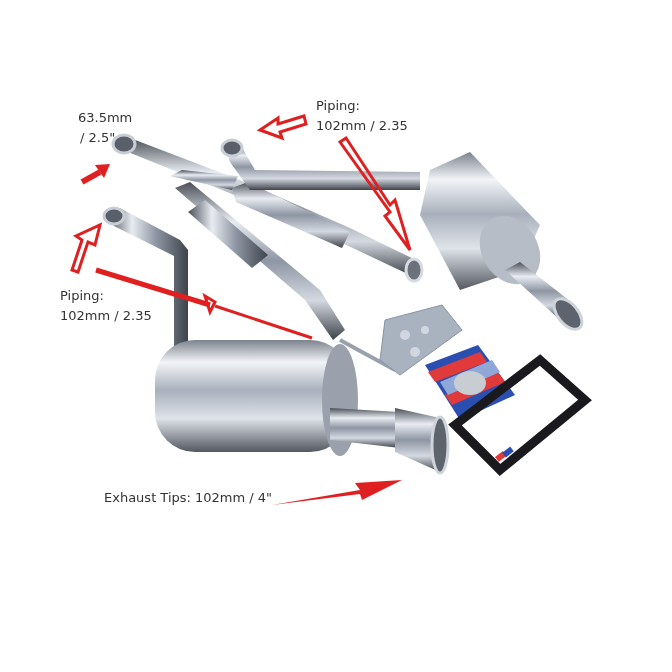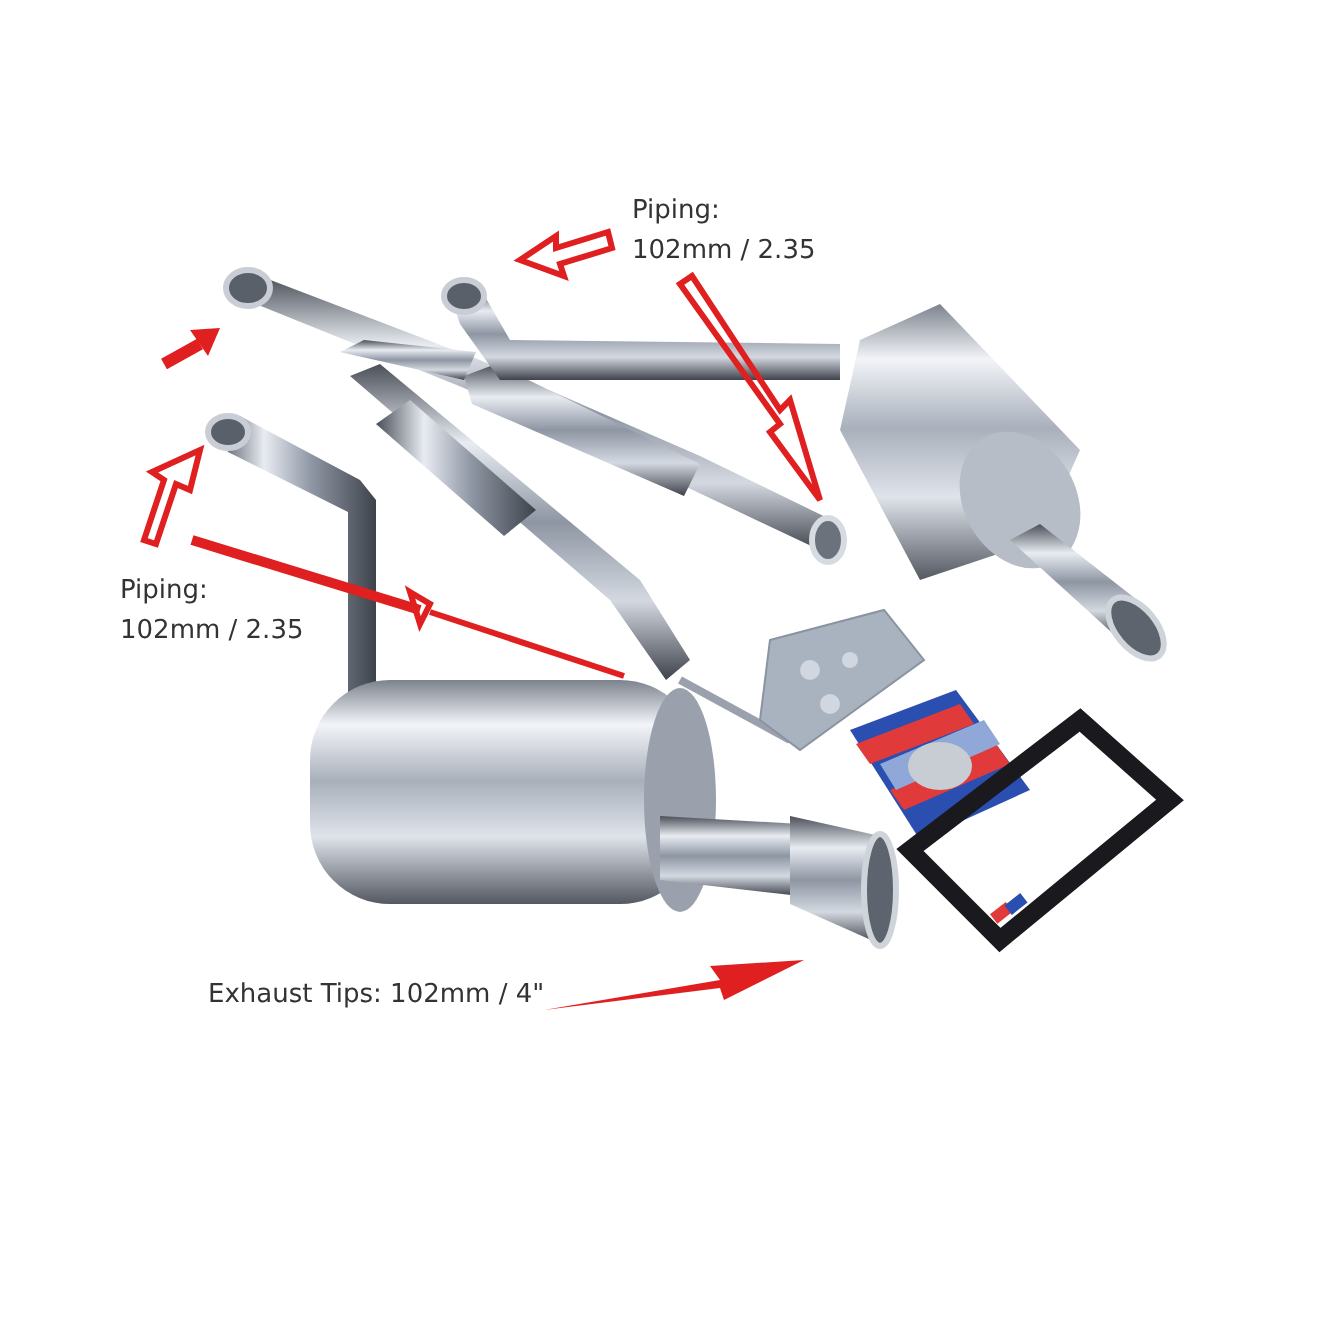--- a/index.html
+++ b/index.html
@@ -123,20 +123,24 @@
         <polygon points="205,296 215,302 210,312" fill="none" stroke-width="3"></polygon>
         <line x1="215" y1="306" x2="312" y2="338" stroke-width="3"></line>
       </g>
 
       <g>
         <polygon points="272,505 360,490 355,483 402,480 362,500 360,494" stroke="none"></polygon>
       </g>
     </g>
   </svg>
 
+  <div class="label" style="left:78px; top:108px;">
+    <span>63.5mm</span>
+    <span style="padding-left:2px;">/ 2.5"</span>
+  </div>
 
   <div class="label" style="left:316px; top:96px;">
     <span>Piping:</span>
     <span>102mm / 2.35</span>
   </div>
 
   <div class="label" style="left:60px; top:286px;">
     <span>Piping:</span>
     <span>102mm / 2.35</span>
   </div>

